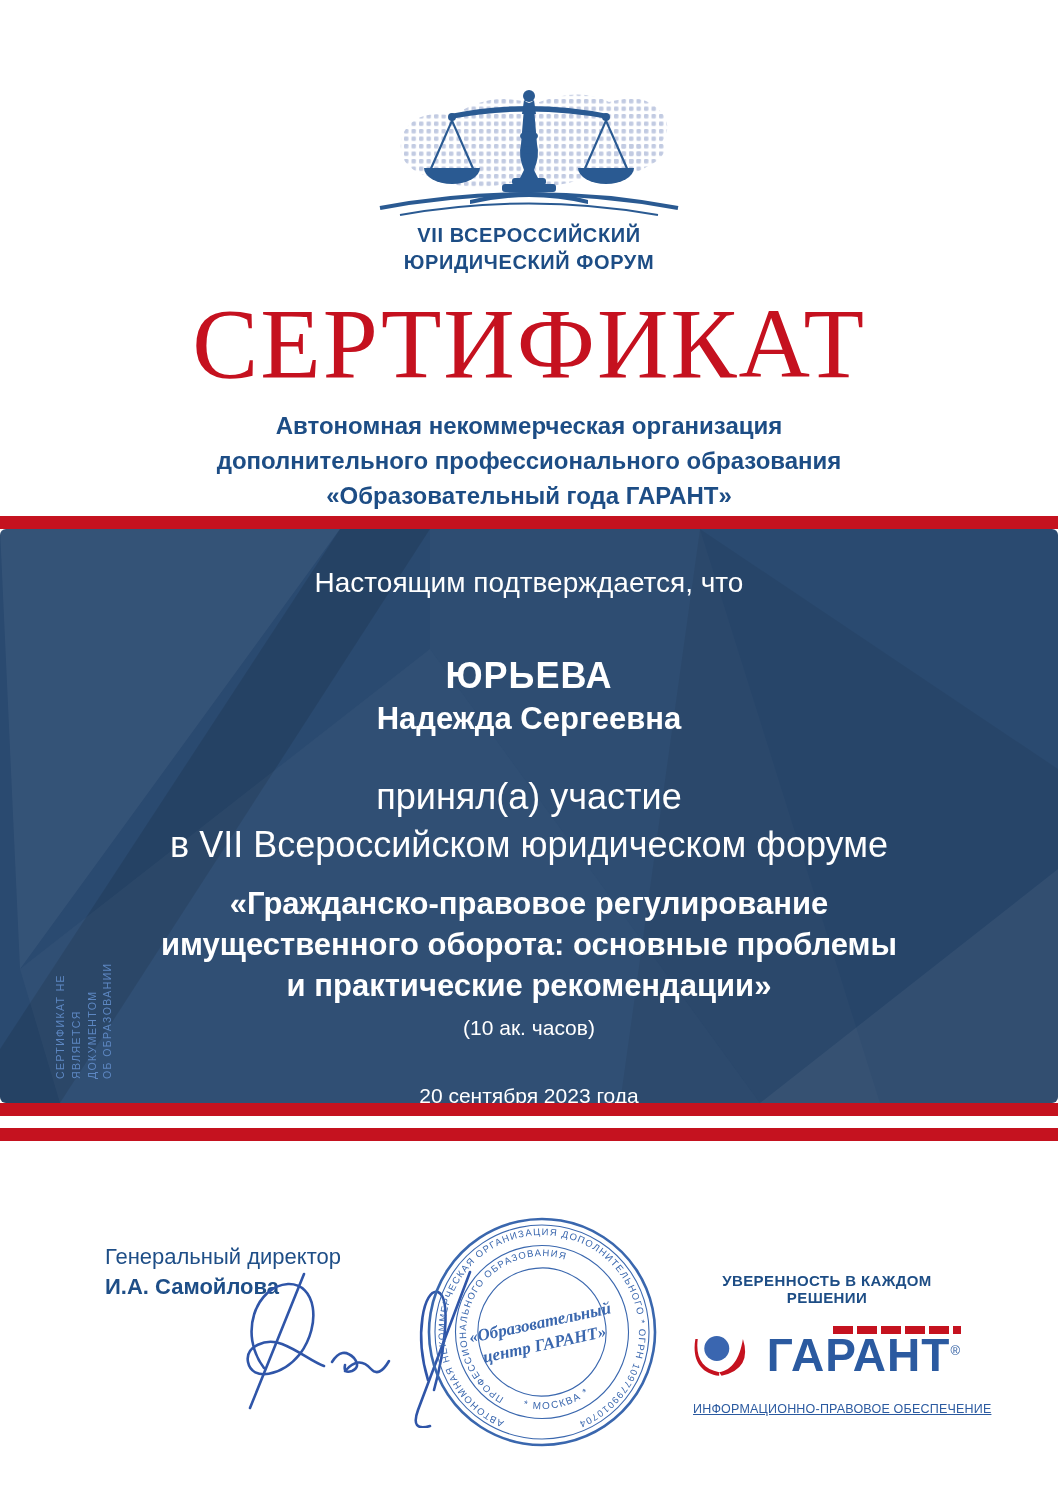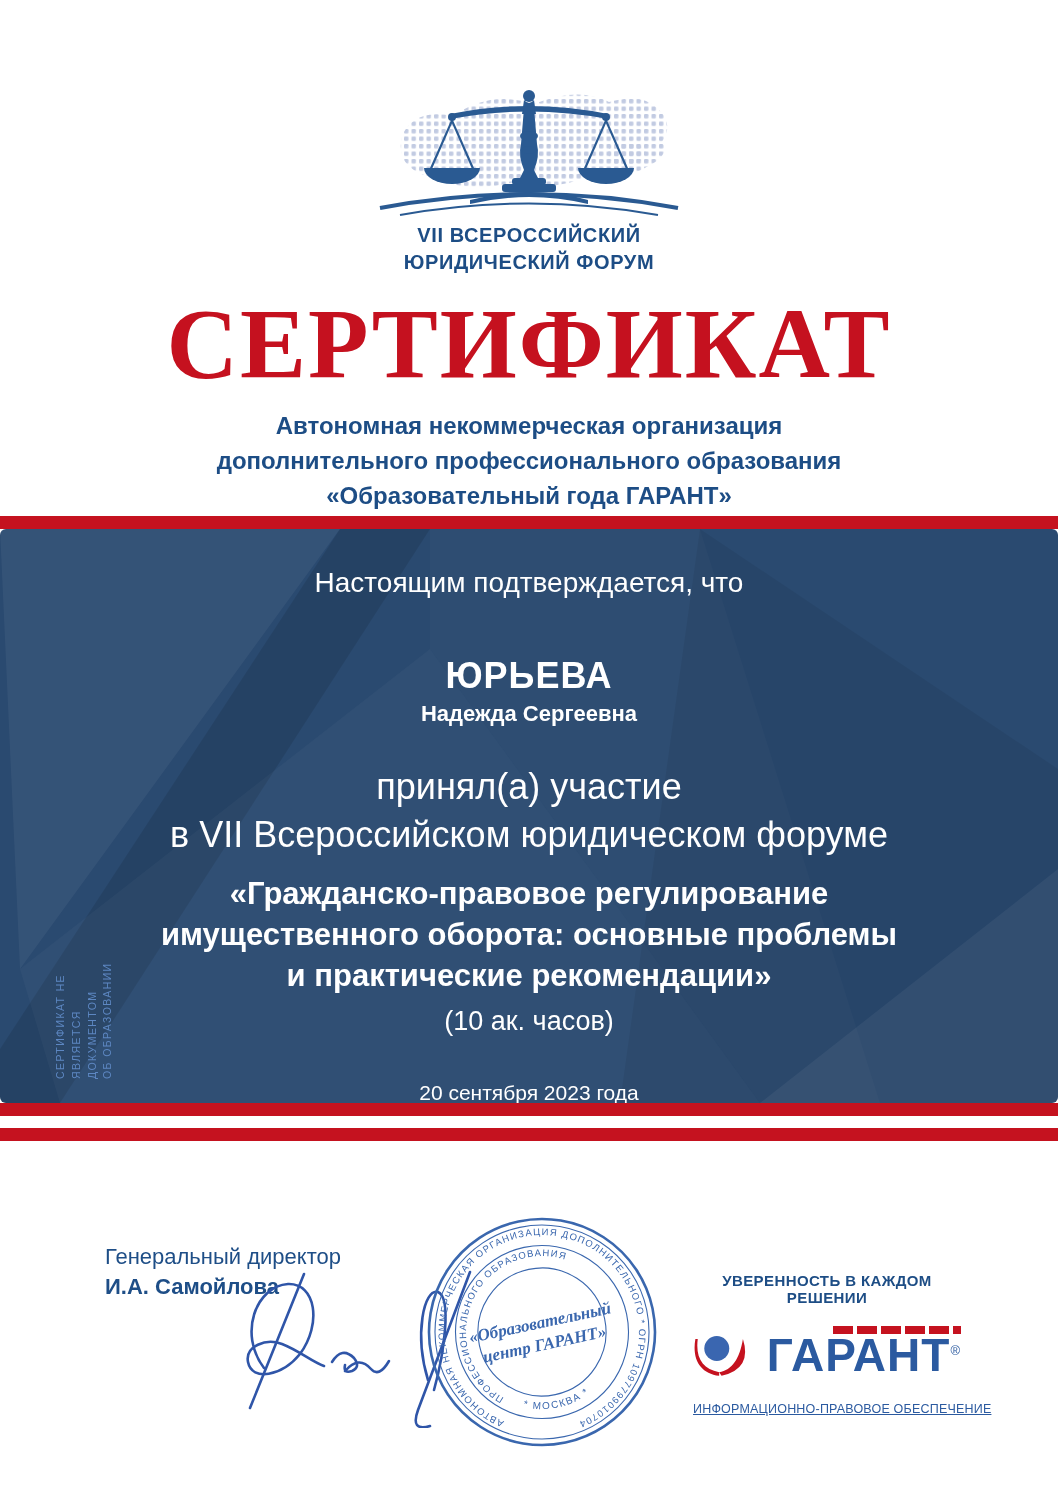--- a/index.html
+++ b/index.html
@@ -3,37 +3,37 @@
 <meta charset="utf-8">
 <style>
   * { margin:0; padding:0; box-sizing:border-box; }
   body { background:#ffffff; font-family:"Liberation Sans", sans-serif; }
   .page { position:relative; width:1058px; height:1497px; background:#ffffff; overflow:hidden; margin:0 auto; }
 
   
   .header { position:relative; width:100%; height:516px; text-align:center; }
   .logo-wrap { padding-top:84px; display:flex; justify-content:center; }
   .forum-name { margin-top:6px; color:#1d4d85; font-weight:bold; font-size:20px; line-height:1.35; letter-spacing:0.6px; }
-  .cert-title { margin-top:18px; font-family:"Liberation Serif", serif; font-weight:bold; font-size:99px; line-height:1.0; color:#c5111f; letter-spacing:2px; }
+  .cert-title { margin-top:18px; font-family:"Liberation Serif", serif; font-weight:normal; font-size:99px; line-height:1.0; color:#c5111f; letter-spacing:2px; }
   .org-name { margin-top:16px; color:#1d4d85; font-weight:bold; font-size:24px; line-height:1.45; }
 
   
   .stripe-red { width:100%; height:13px; background:#c5121f; }
   .stripe-white { width:100%; height:12px; background:#ffffff; }
 
   
   .panel { position:relative; width:100%; height:574px; background:#2a4a70; color:#ffffff; text-align:center; overflow:hidden;border-radius:6px; }
   .panel-bg { position:absolute; left:0; top:0; width:100%; height:100%; }
   .panel-content { position:relative; z-index:2; }
   .confirm-line { padding-top:38px; font-size:28px; }
   .person-surname { margin-top:56px; font-size:36px; font-weight:bold; letter-spacing:1px; }
-  .person-name { margin-top:4px; font-size:22px; font-weight:bold; }
+  .person-name { margin-top:4px; font-size:31px; font-weight:bold; }
   .participation { margin-top:36px; font-size:36px; line-height:1.33; }
   .course-title { margin-top:14px; font-size:31px; font-weight:bold; line-height:1.33; }
-  .course-hours { margin-top:10px; font-size:27px; }
+  .course-hours { margin-top:10px; font-size:21px; }
   .event-date { margin-top:44px; font-size:21px; }
   .event-city { margin-top:5px; font-size:19px; }
   .side-note { position:absolute; left:1px; top:452px; width:150px; height:46px; transform:rotate(-90deg);
                color:#5d87c2; font-size:10.5px; letter-spacing:1.4px; text-align:left; line-height:1.5; z-index:3; }
   .side-note span { display:block; }
 
   
   .footer { position:relative; width:100%; height:278px; background:#ffffff;margin-top:27px; }
   .director { position:absolute; left:105px; top:74px; color:#1e4e87; font-size:22px; line-height:1.35; }
   .director .name { font-weight:bold; }

